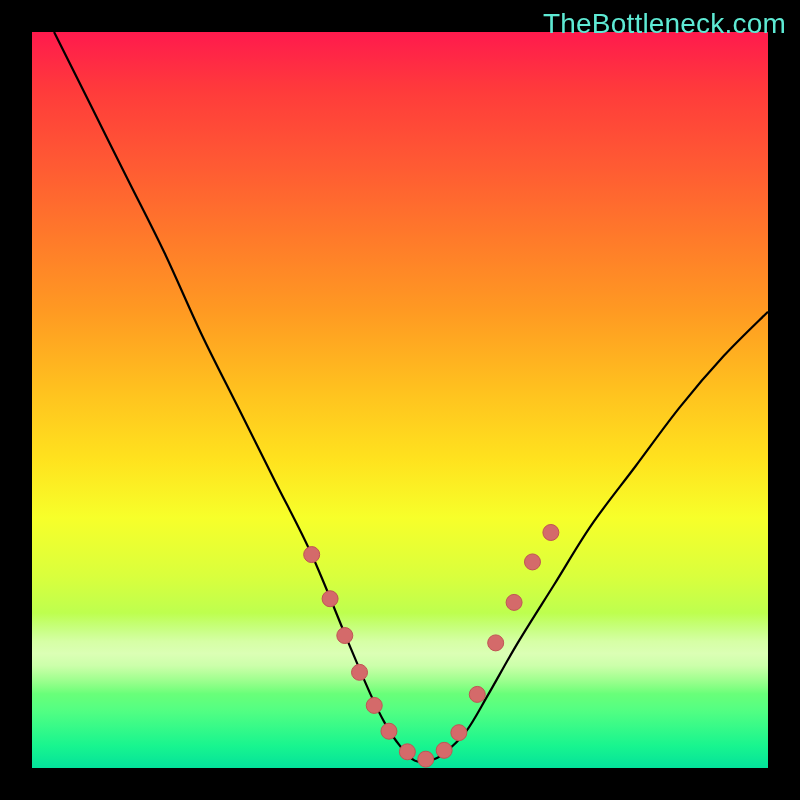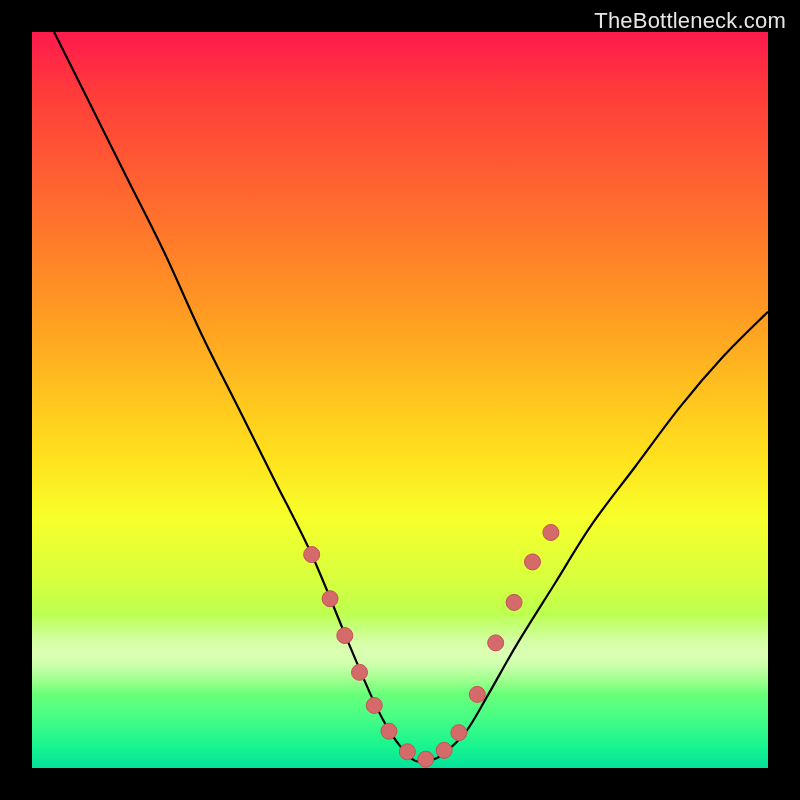--- a/index.html
+++ b/index.html
@@ -62,22 +62,22 @@
     position: absolute;
     left: 0; top: 0;
     width: 100%;
     height: 100%;
     pointer-events: none;
   }
   .watermark {
     position: absolute;
     top: 8px;
     right: 14px;
-    color: #e5e5e5;
-    font-size: 22px;
+    color: #5eead4;
+    font-size: 28px;
     letter-spacing: 0.2px;
     text-align: right;
   }
 </style>
 </head>
 <body>
 
 <div class="frame">
   <div class="plot-area">
     <div class="glow-band"></div>

